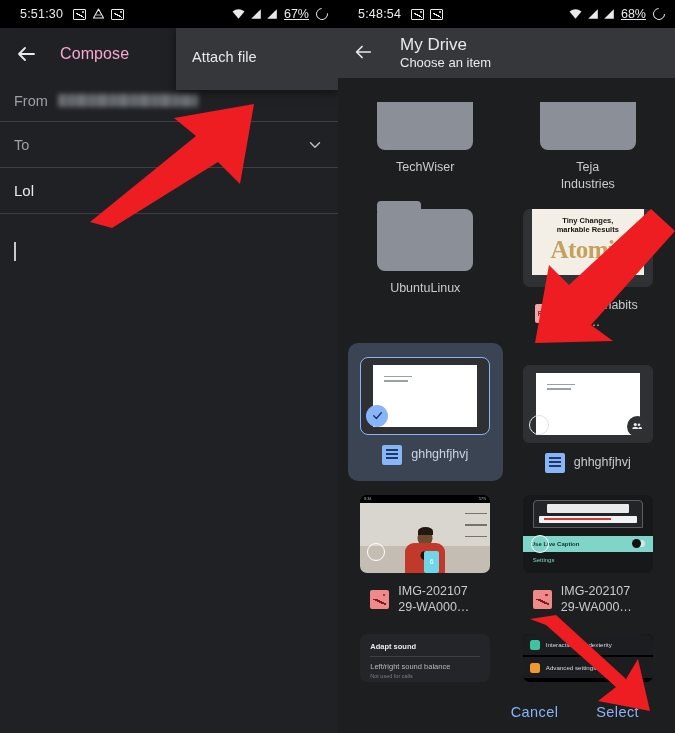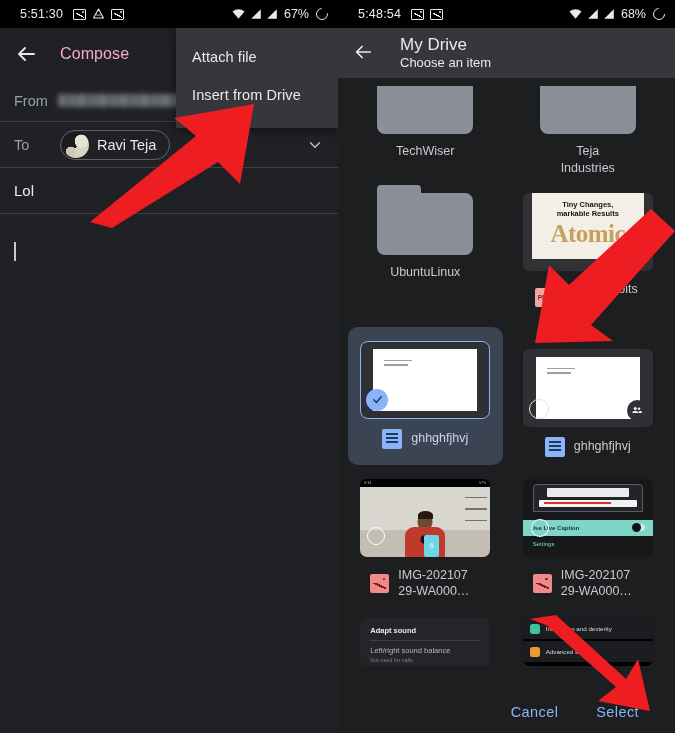--- a/index.html
+++ b/index.html
@@ -33,21 +33,21 @@
     content: ""; position: absolute; left: 1px; right: 1px; bottom: 1px; height: 5px;
     background:
       linear-gradient(to top right, transparent 48%, #e8eaed 48%, #e8eaed 62%, transparent 62%);
   }
   .ic-img::before {
     content: ""; position: absolute; right: 1.5px; top: 1px;
     width: 2px; height: 2px; border-radius: 50%; background: #e8eaed;
   }
   .ic-drive { width: 13px; height: 12px; position: relative; }
   .ic-drive svg { display: block; }
-  .sb-batt-txt { color: #e8eaed; font-size: 12.5px; margin-left: 2px; }
+  .sb-batt-txt { color: #e8eaed; font-size: 12.5px; margin-left: 2px; text-decoration: underline; }
   .ic-wifi svg, .ic-sig svg { display: block; }
   .ic-batt {
     width: 12px; height: 12px; border: 1.7px solid #e8eaed;
     border-radius: 50%; margin-left: 3px;
     border-top-color: transparent;
     transform: rotate(40deg);
   }
 
   
   .compose-appbar {
@@ -106,21 +106,21 @@
   
   .drive-appbar {
     height: 50px; background: #35373a;
     display: flex; align-items: center; padding: 0 14px;
   }
   .drive-titles { margin-left: 24px; line-height: 1.15; }
   .drive-t1 { color: #e8eaed; font-size: 17px; }
   .drive-t2 { color: #e8eaed; font-size: 13px; margin-top: 1px; }
 
   .grid {
-    padding: 0 10px; display: grid;
+    padding: 16px 10px; display: grid;
     grid-template-columns: 1fr 1fr; column-gap: 8px;
     position: relative;
   }
   .cell { display: flex; flex-direction: column; align-items: center; padding-top: 8px; }
   .cell.selected {
     background: #3a4452; border-radius: 10px; padding: 14px 0 16px;
   }
   .folder-thumb {
     width: 96px; height: 62px; background: #8a8f98;
     border-radius: 4px 8px 8px 8px; position: relative;
@@ -363,42 +363,37 @@
       <span class="compose-title">Compose</span>
     </div>
 
     <div class="field-row">
       <span class="field-label">From</span>
       <span class="blur-email"></span>
     </div>
 
     <div class="field-row to-row">
       <span class="field-label">To</span>
-      <span class="chip">
-        <span class="avatar"></span>
-        <span class="chip-name">Ravi Teja</span>
-      </span>
       <span class="chev">
         <svg width="18" height="18" viewBox="0 0 24 24">
           <path d="M6 9 L12 15 L18 9" fill="none" stroke="#bdc1c6" stroke-width="1.9" stroke-linecap="round" stroke-linejoin="round"></path>
         </svg>
       </span>
     </div>
 
     <div class="field-row subject-row">
       <span class="subject-text">Lol</span>
     </div>
 
     <div class="body-area">
       <div class="caret"></div>
     </div>
 
     <div class="popup">
       <div class="popup-item">Attach file</div>
-      <div class="popup-item">Insert from Drive</div>
     </div>
 
     <svg class="arrow" style="left:78px; top:100px;" width="190" height="130" viewBox="0 0 190 130">
       <path d="M12 122 L118 36 L96 18 L176 4 L162 84 L140 62 L34 128 Z" fill="#ee1d22"></path>
     </svg>
   </div>
 
   <div class="phone right">
 
     <div class="statusbar">

